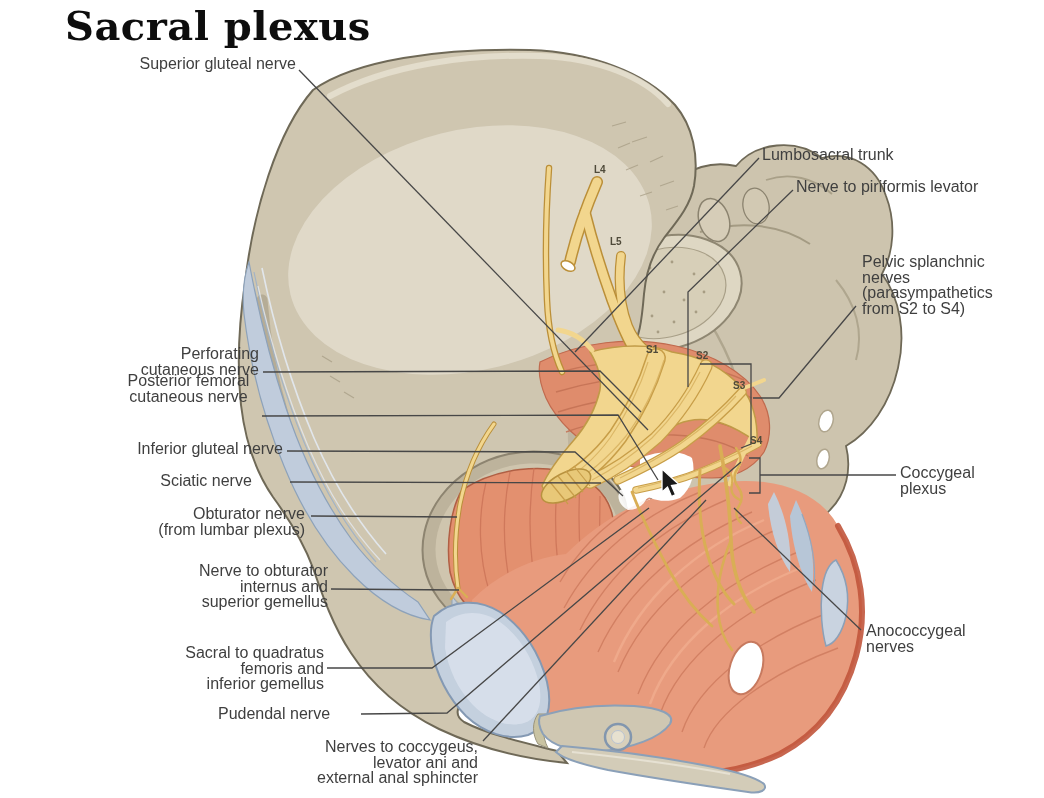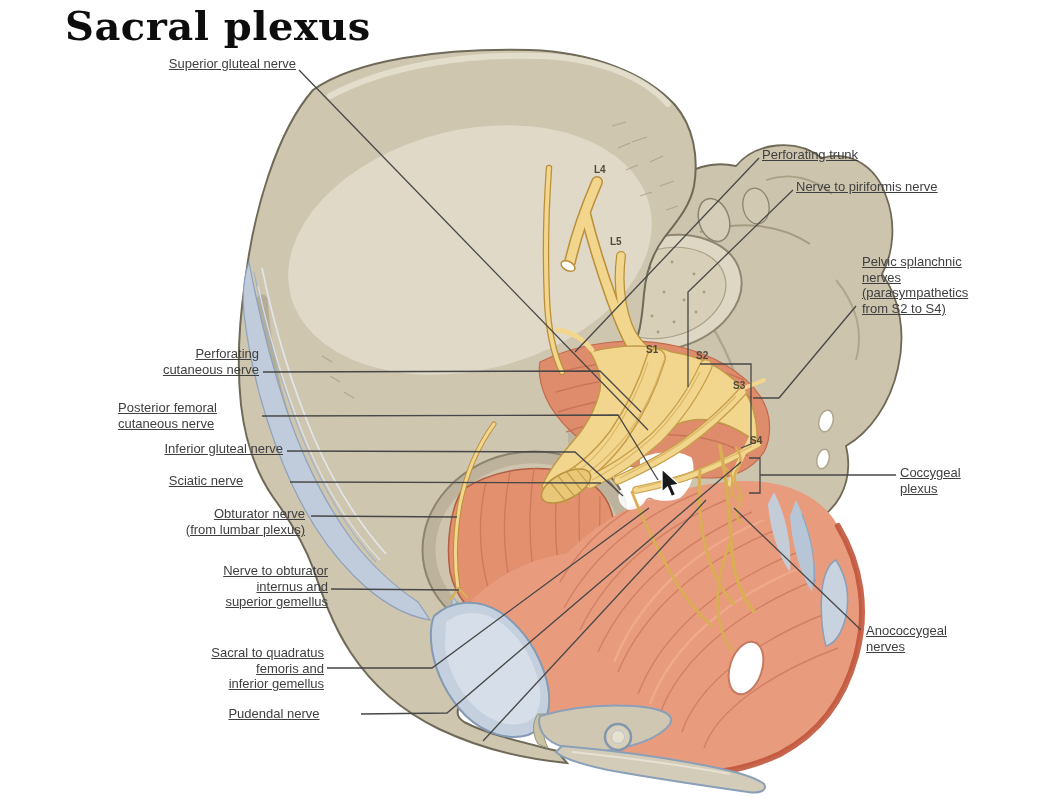--- a/index.html
+++ b/index.html
@@ -8,22 +8,22 @@
     --muscle-deep:#c2563c; --piriformis:#df8c6c; --nerve:#f2d68e; --nerve-mid:#d9ae55;
     --nerve-dark:#bb8f38; --ligament:#c0ccdc; --ligament-dark:#8da2ba; --leader-line:#474747;
     --label-text:#3f3f3f; --root-label-text:#4f4a3a; --title-text:#0d0d0d;
   }
   html,body{margin:0;padding:0;background:#fff;}
   .stage{position:relative;width:1044px;height:798px;background:var(--background);
          overflow:hidden;font-family:"Liberation Sans",sans-serif;}
   .stage svg{position:absolute;left:0;top:0;}
   .title{position:absolute;left:56px;top:2px;font-family:"DejaVu Serif","Liberation Serif",serif;
          font-weight:700;font-size:40px;letter-spacing:0.5px;color:var(--title-text);margin-left:9px;}
-  .lbl{position:absolute;font-size:13px;line-height:15.5px;color:var(--label-text);
-       white-space:pre-line;text-decoration:underline;}
+  .lbl{position:absolute;font-size:16px;line-height:15.5px;color:var(--label-text);
+       white-space:pre-line;}
   .root-lbl{position:absolute;font-size:10px;font-weight:700;color:var(--root-label-text);}
   path,ellipse,circle,polygon{vector-effect:non-scaling-stroke;}
 </style>
 </head>
 <body>
 
 <div class="stage">
 
 <svg width="1044" height="798" viewBox="0 0 1044 798">
 
@@ -267,41 +267,44 @@
     <path d="M760,475 L896,475"></path>
     <path d="M734,508 L861,630"></path>
   </g>
 
   <polygon points="662,469 662,492 667.5,487 671.5,496.5 675.5,494.5 671.5,485.5 679,484.5" style="fill:#1a1a1a;stroke:#ffffff;stroke-width:1.3"></polygon>
 </svg>
 
 <div class="title">Sacral plexus</div>
 
 <div class="lbl" style="left:120px;top:56px;width:176px;text-align:right">Superior gluteal nerve</div>
-<div class="lbl" style="left:762px;top:147px">Perforating trunk</div>
-<div class="lbl" style="left:796px;top:179px">Nerve to piriformis nerve</div>
+<div class="lbl" style="left:762px;top:147px">Lumbosacral trunk</div>
+<div class="lbl" style="left:796px;top:179px">Nerve to piriformis levator</div>
 <div class="lbl" style="left:862px;top:254px">Pelvic splanchnic
 nerves
 (parasympathetics
 from S2 to S4)</div>
 <div class="lbl" style="left:118px;top:346px;width:141px;text-align:right">Perforating
 cutaneous nerve</div>
-<div class="lbl" style="left:118px;top:400px;width:141px;text-align:left">Posterior femoral
+<div class="lbl" style="left:118px;top:373px;width:141px;text-align:center">Posterior femoral
 cutaneous nerve</div>
 <div class="lbl" style="left:118px;top:441px;width:165px;text-align:right">Inferior gluteal nerve</div>
 <div class="lbl" style="left:122px;top:473px;width:168px;text-align:center">Sciatic nerve</div>
 <div class="lbl" style="left:158px;top:563px;width:170px;text-align:right">Nerve to obturator
 internus and
 superior gemellus</div>
 <div class="lbl" style="left:138px;top:506px;width:167px;text-align:right">Obturator nerve
 (from lumbar plexus)</div>
 <div class="lbl" style="left:154px;top:645px;width:170px;text-align:right">Sacral to quadratus
 femoris and
 inferior gemellus</div>
 <div class="lbl" style="left:190px;top:706px;width:168px;text-align:center">Pudendal nerve</div>
+<div class="lbl" style="left:316px;top:739px;width:162px;text-align:right">Nerves to coccygeus,
+levator ani and
+external anal sphincter</div>
 <div class="lbl" style="left:900px;top:465px">Coccygeal
 plexus</div>
 <div class="lbl" style="left:866px;top:623px">Anococcygeal
 nerves</div>
 
 <div class="root-lbl" style="left:594px;top:164px">L4</div>
 <div class="root-lbl" style="left:610px;top:236px">L5</div>
 <div class="root-lbl" style="left:646px;top:344px">S1</div>
 <div class="root-lbl" style="left:696px;top:350px">S2</div>
 <div class="root-lbl" style="left:733px;top:380px">S3</div>

